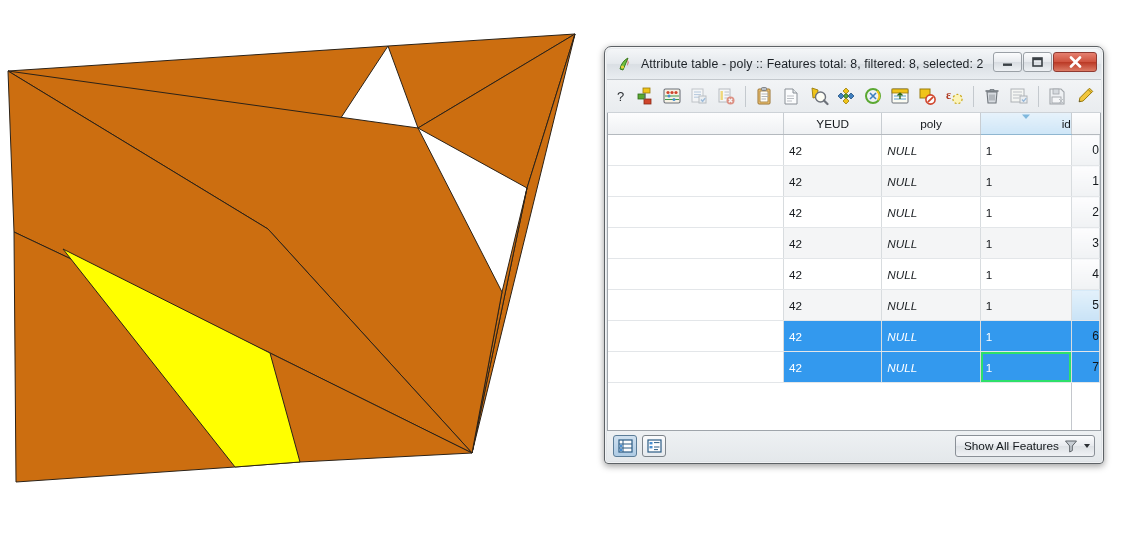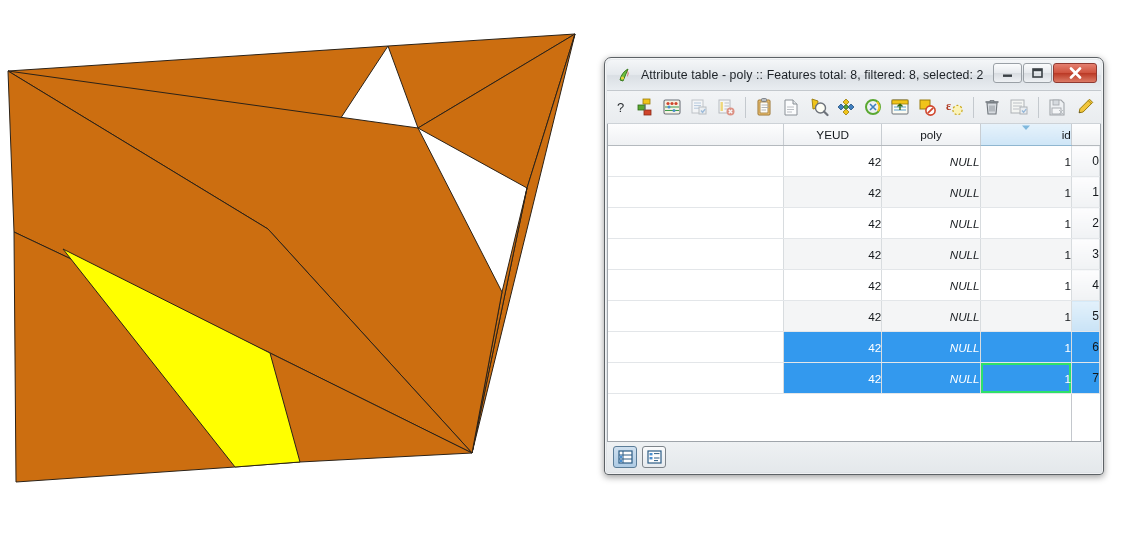--- a/index.html
+++ b/index.html
@@ -11,21 +11,21 @@
     position:relative;
   }
 
   
   #map-canvas{
     position:absolute;left:0;top:0;width:600px;height:520px;
   }
 
   
   #attr-window{
-    position:absolute;left:604px;top:57px;width:500px;height:418px;
+    position:absolute;left:604px;top:46px;width:500px;height:418px;
     border:1px solid #5d6266;
     border-radius:7px 7px 4px 4px;
     background:linear-gradient(180deg,#e8ebee 0%,#dfe3e7 100%);
     box-shadow:0 2px 7px rgba(0,0,0,.40), 0 0 0 1px rgba(255,255,255,.55) inset;
     box-sizing:border-box;
     padding:2px;
   }
   #attr-window-inner{
     width:100%;height:100%;
     display:flex;flex-direction:column;
@@ -126,21 +126,20 @@
   #attr-table th.blankcol{border-right:1px solid #c8cdd2;}
   #attr-table th.rowhdr{border-right:none;}
   #attr-table td{
     height:30px;
     padding:0 0 0 5px;
     border-right:1px solid #d8dcdf;
     border-bottom:1px solid #e3e6e9;
     vertical-align:middle;
     white-space:nowrap;
     overflow:hidden;
-    text-align:right;
   }
   tr.alt td{background:#f4f5f6;}
   tr.plain td{background:#ffffff;}
   td.blankcol{border-right:1px solid #c3c8cd;background:#ffffff;}
   tr.alt td.blankcol{background:#ffffff;}
   td.nullcell{font-style:italic;color:#1b1f23;}
   tr.selected td{
     background:#3399ee !important;
     color:#ffffff;
     border-right:1px solid #3a9cef;
@@ -503,16 +502,23 @@
     </div>
     <div class="view-btn">
       <svg width="15" height="14" viewBox="0 0 15 14">
         <rect x="1" y="1" width="13" height="12" fill="#fdfdfd" stroke="#2c5d85" stroke-width="1.2"></rect>
         <rect x="2.5" y="3" width="3" height="2.4" fill="#4a8fd0"></rect>
         <rect x="2.5" y="7" width="3" height="2.4" fill="#4a8fd0"></rect>
         <path d="M7 3.6 h5.5 M7 8 h5.5 M7 10.6 h4" stroke="#2c5d85" stroke-width="1"></path>
       </svg>
     </div>
 
+    <div id="show-all">
+      <span>Show All Features</span>
+      <svg width="14" height="14" viewBox="0 0 14 14">
+        <path d="M1.5 2 h11 l-4.2 5 v4.6 l-2.6 1.4 v-6 Z" fill="#c8ced4" stroke="#5d6368" stroke-width="1"></path>
+      </svg>
+      <span class="dd-arrow"></span>
+    </div>
   </div>
 
  </div>
 </div>
 
 </body></html>

